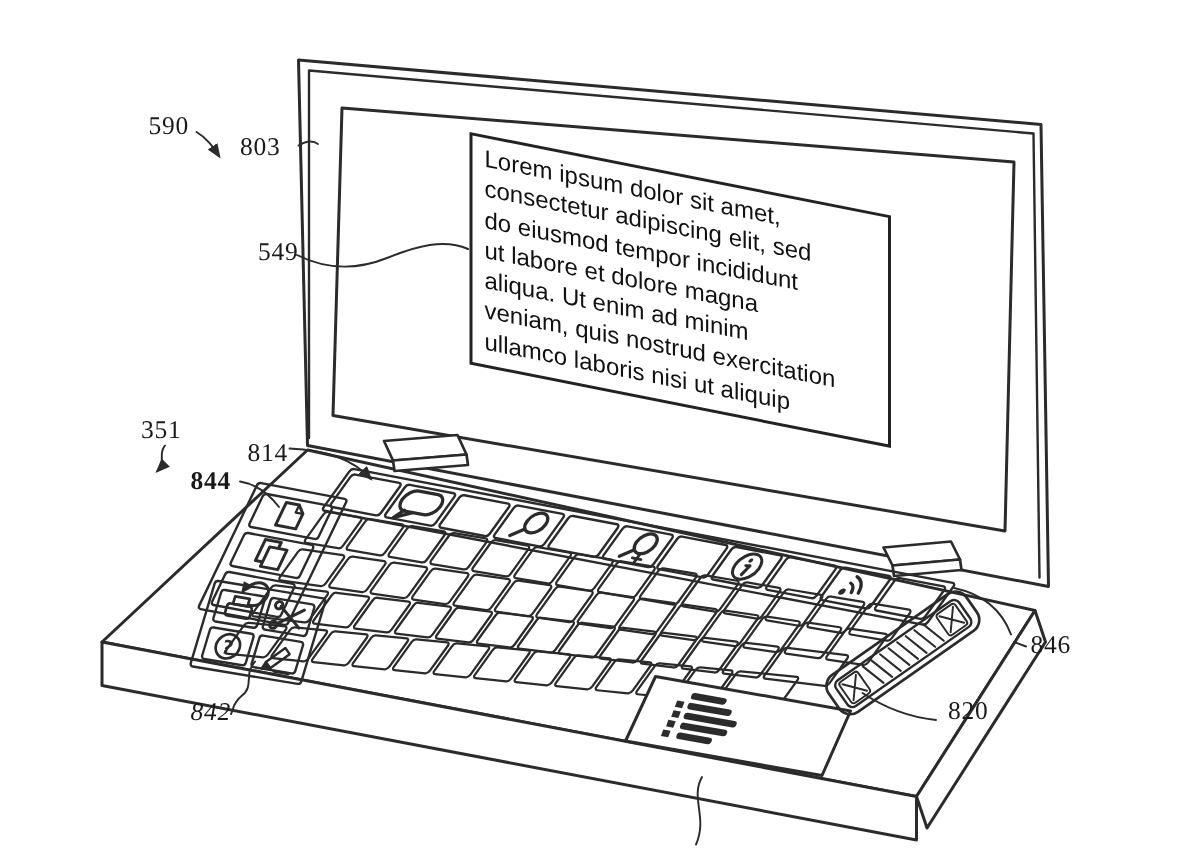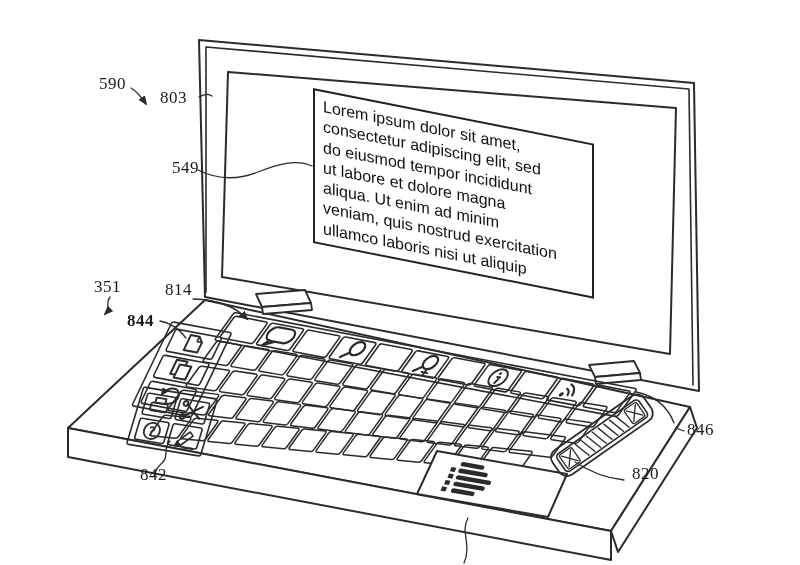--- a/index.html
+++ b/index.html
@@ -263,18 +263,18 @@
   <div class="tline">ut labore et dolore magna</div>
   <div class="tline">aliqua. Ut enim ad minim</div>
   <div class="tline">veniam, quis nostrud exercitation</div>
   <div class="tline">ullamco laboris nisi ut aliquip</div>
 </div>
 
 <div class="ref" style="left:99px;top:74px;">590</div>
 <div class="ref" style="left:160px;top:88px;">803</div>
 <div class="ref" style="left:172px;top:158px;">549</div>
 <div class="ref" style="left:94px;top:277px;">351</div>
-<div class="ref" style="left:165px;top:280px;">814</div>
+<div class="ref" style="left:165px;top:292px;">814</div>
 <div class="ref" style="left:127px;top:311px;font-weight:bold;">844</div>
-<div class="ref" style="left:140px;top:465px;">842</div>
+<div class="ref" style="left:127px;top:465px;font-style:italic;">842</div>
 <div class="ref" style="left:687px;top:420px;">846</div>
 <div class="ref" style="left:632px;top:464px;text-align:center;">820</div>
 </div>
 
 </body></html>

